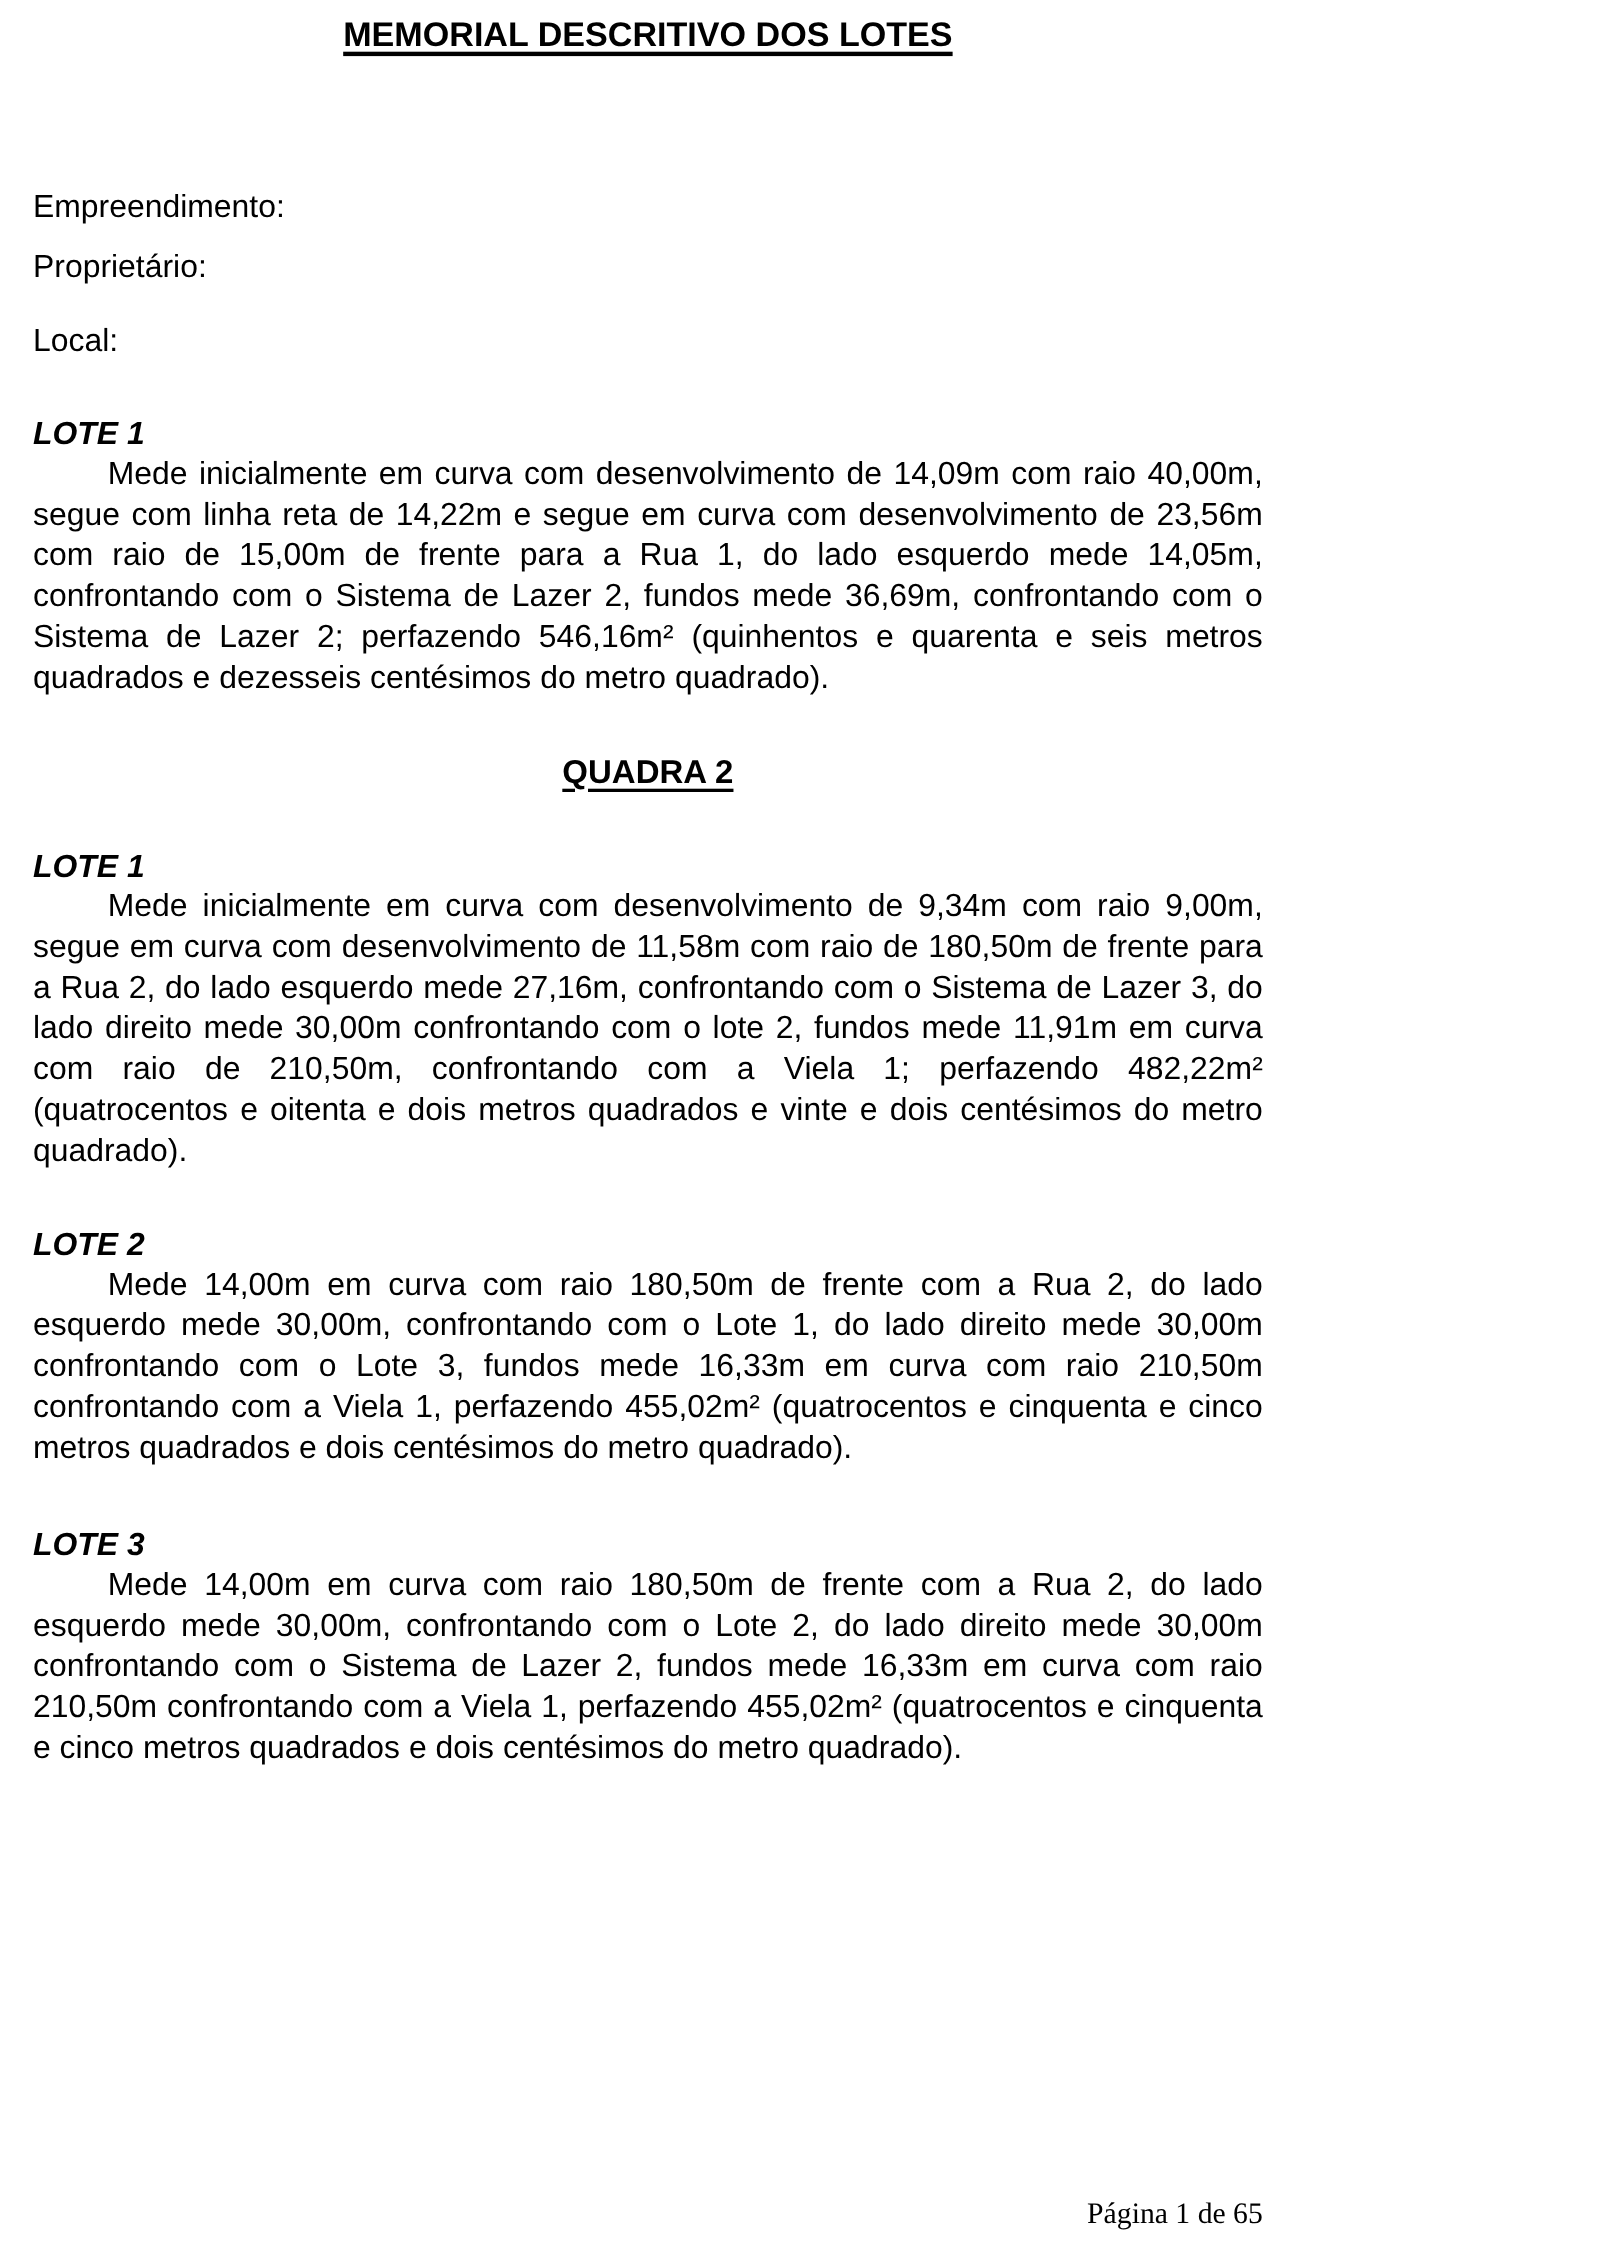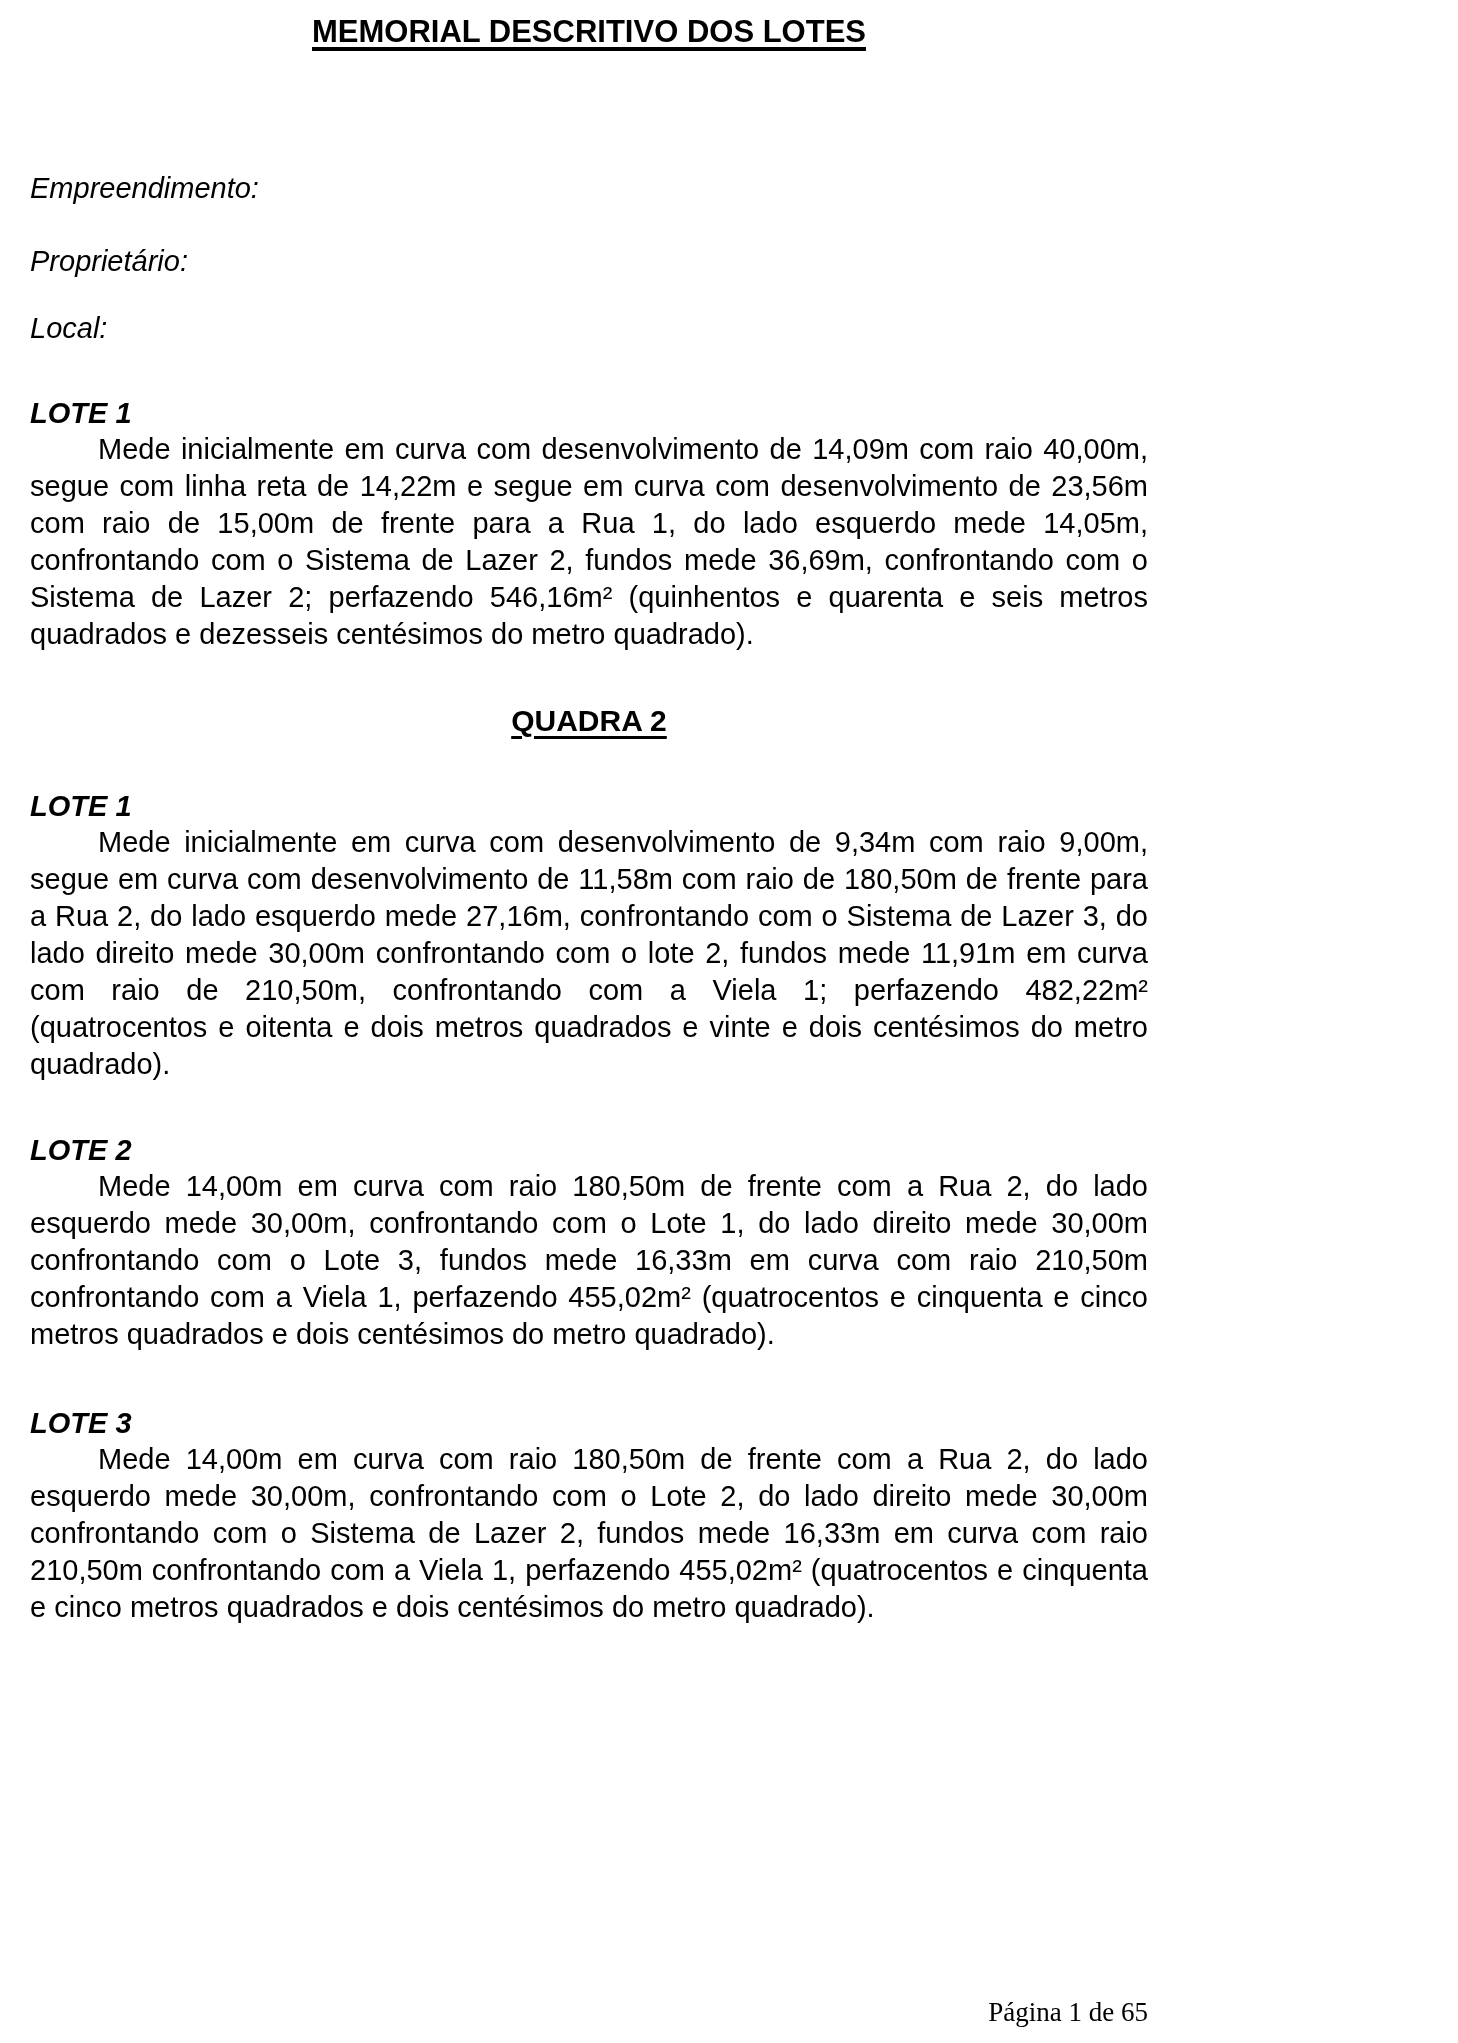--- a/index.html
+++ b/index.html
@@ -34,24 +34,23 @@
     line-height: 36px;
     letter-spacing: 0px;
     text-decoration: underline;
     text-decoration-thickness: 4px;
     text-underline-offset: 5px;
   }
   .field {
     font-size: 29px;
     line-height: 36px;
     font-weight: normal;
-    font-style: italic;
   }
   .field-emp   { margin-top: 120px; }
-  .field-prop  { margin-top: 37px; }
+  .field-prop  { margin-top: 19px; }
   .field-local { margin-top: 31px; }
   .quadra-heading {
     text-align: center;
     font-size: 30px;
     font-weight: bold;
     line-height: 36px;
     text-decoration: underline;
     text-decoration-thickness: 3px;
     text-underline-offset: 5px;
   }

